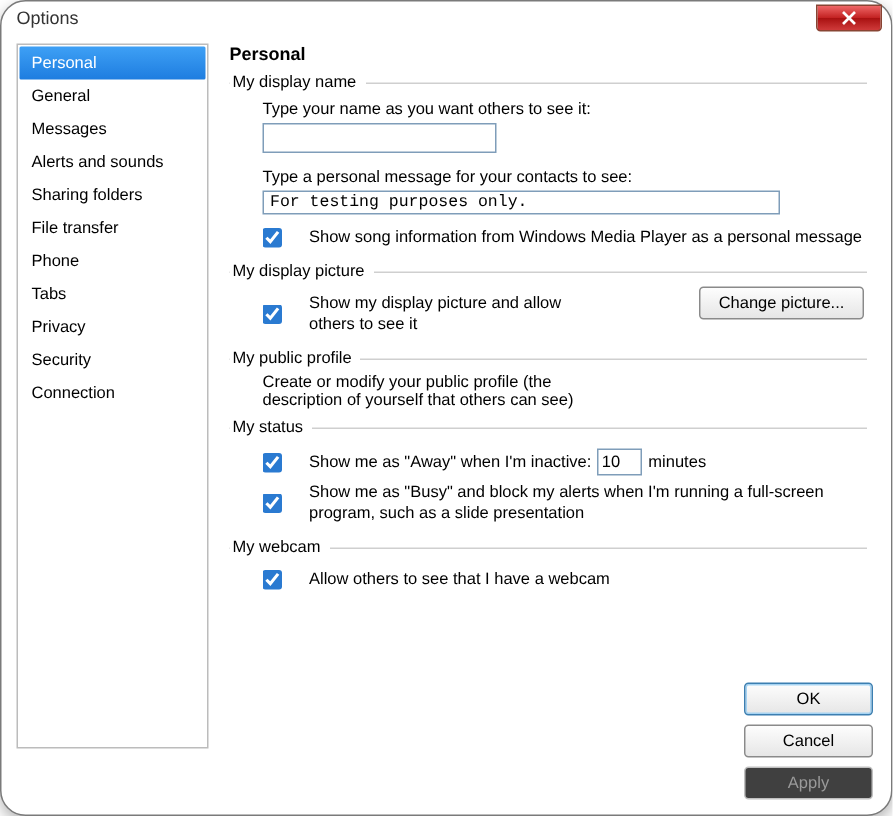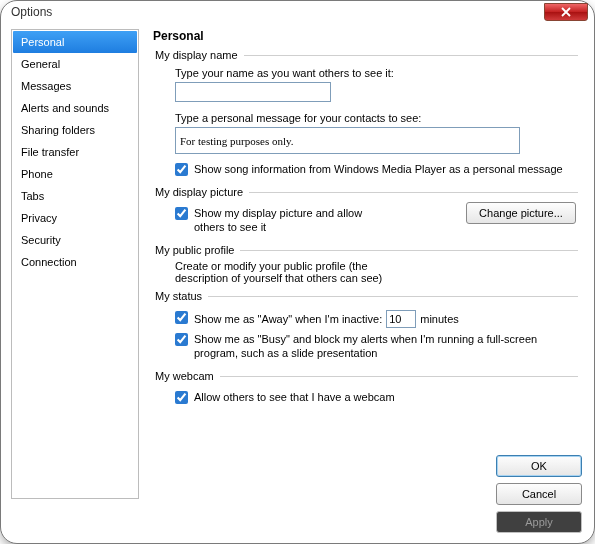--- a/index.html
+++ b/index.html
@@ -89,23 +89,23 @@
     padding-right: 6px;
   }
   .inner {
     padding: 0 2px 0 22px;
   }
   .label-text {
     margin: 2px 0 3px 0;
   }
   input[type=text].wide {
     width: 345px;
-    height: 27px;
+    height: 16px;
     border: 1px solid #7f9db9;
-    font-family: Liberation Serif, serif;
+    font-family: Liberation Mono, monospace;
     font-size: 11px;
     padding: 2px 4px;
     background: #fff;
   }
   input[type=text].short {
     width: 156px;
     height: 20px;
     border: 1px solid #7f9db9;
     padding: 2px 4px;
     font-family: inherit;
@@ -117,22 +117,22 @@
     height: 18px;
     border: 1px solid #7f9db9;
     padding: 1px 2px;
     font-family: inherit;
     font-size: 11px;
     text-align: left;
     background: #fff;
   }
   .check-row {
     display: flex;
-    align-items: flex-start;
-    gap: 6px;
+    align-items: center;
+    gap: 18px;
     margin: 4px 0;
   }
   .check-row input[type=checkbox] {
     margin: 1px 0 0 0;
     width: 13px;
     height: 13px;
     accent-color: #2a7ad1;
   }
   .check-row .cl {
     flex: 1;

